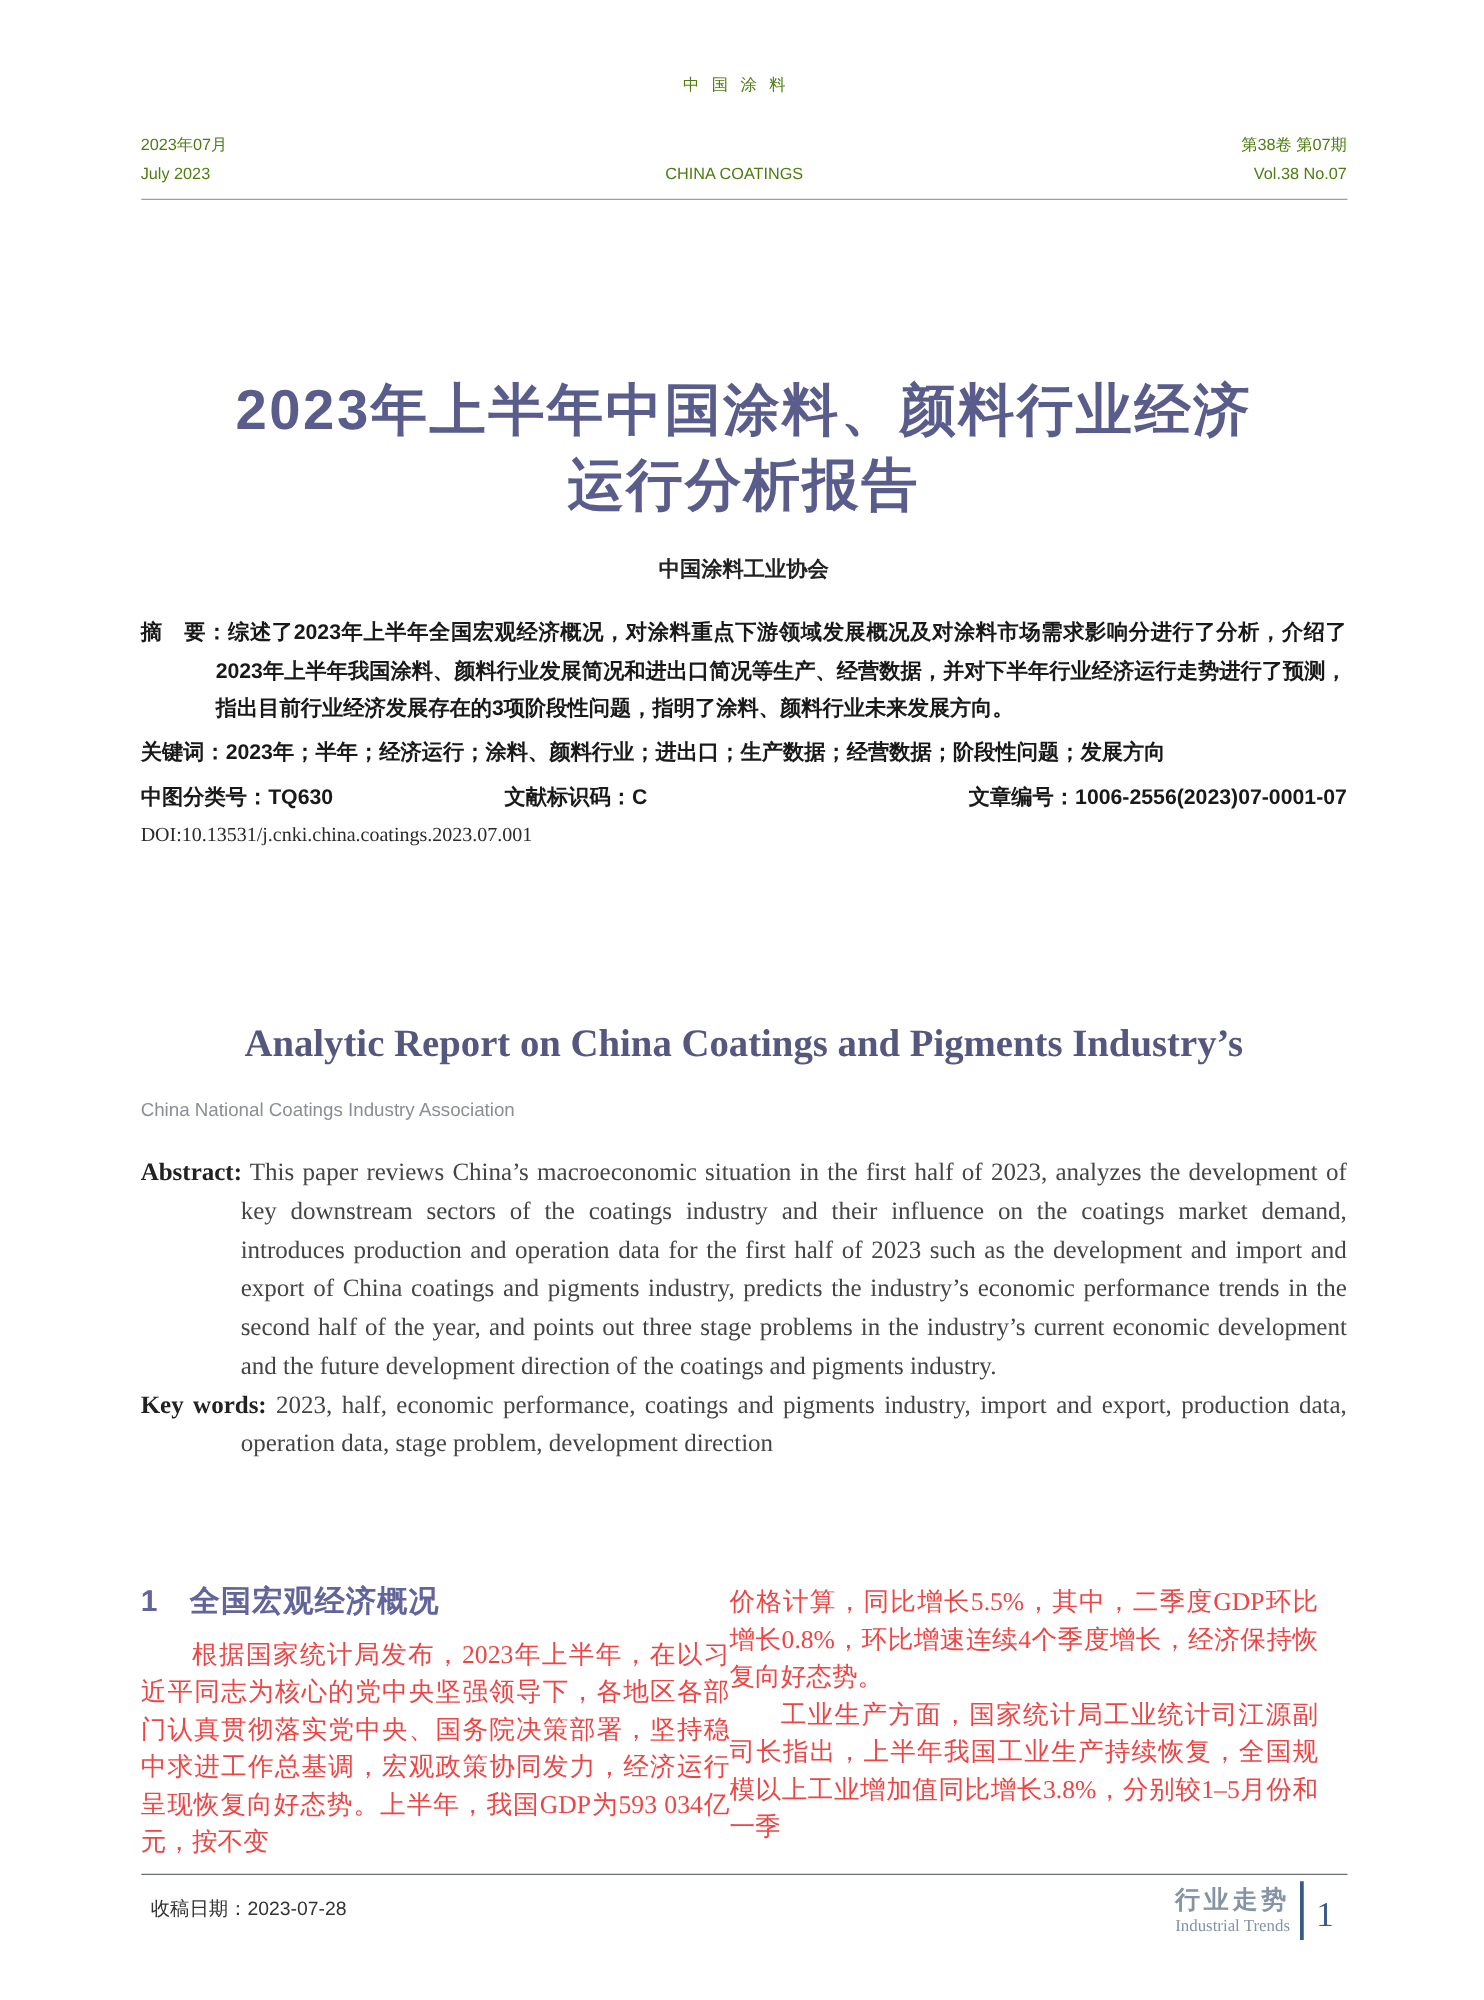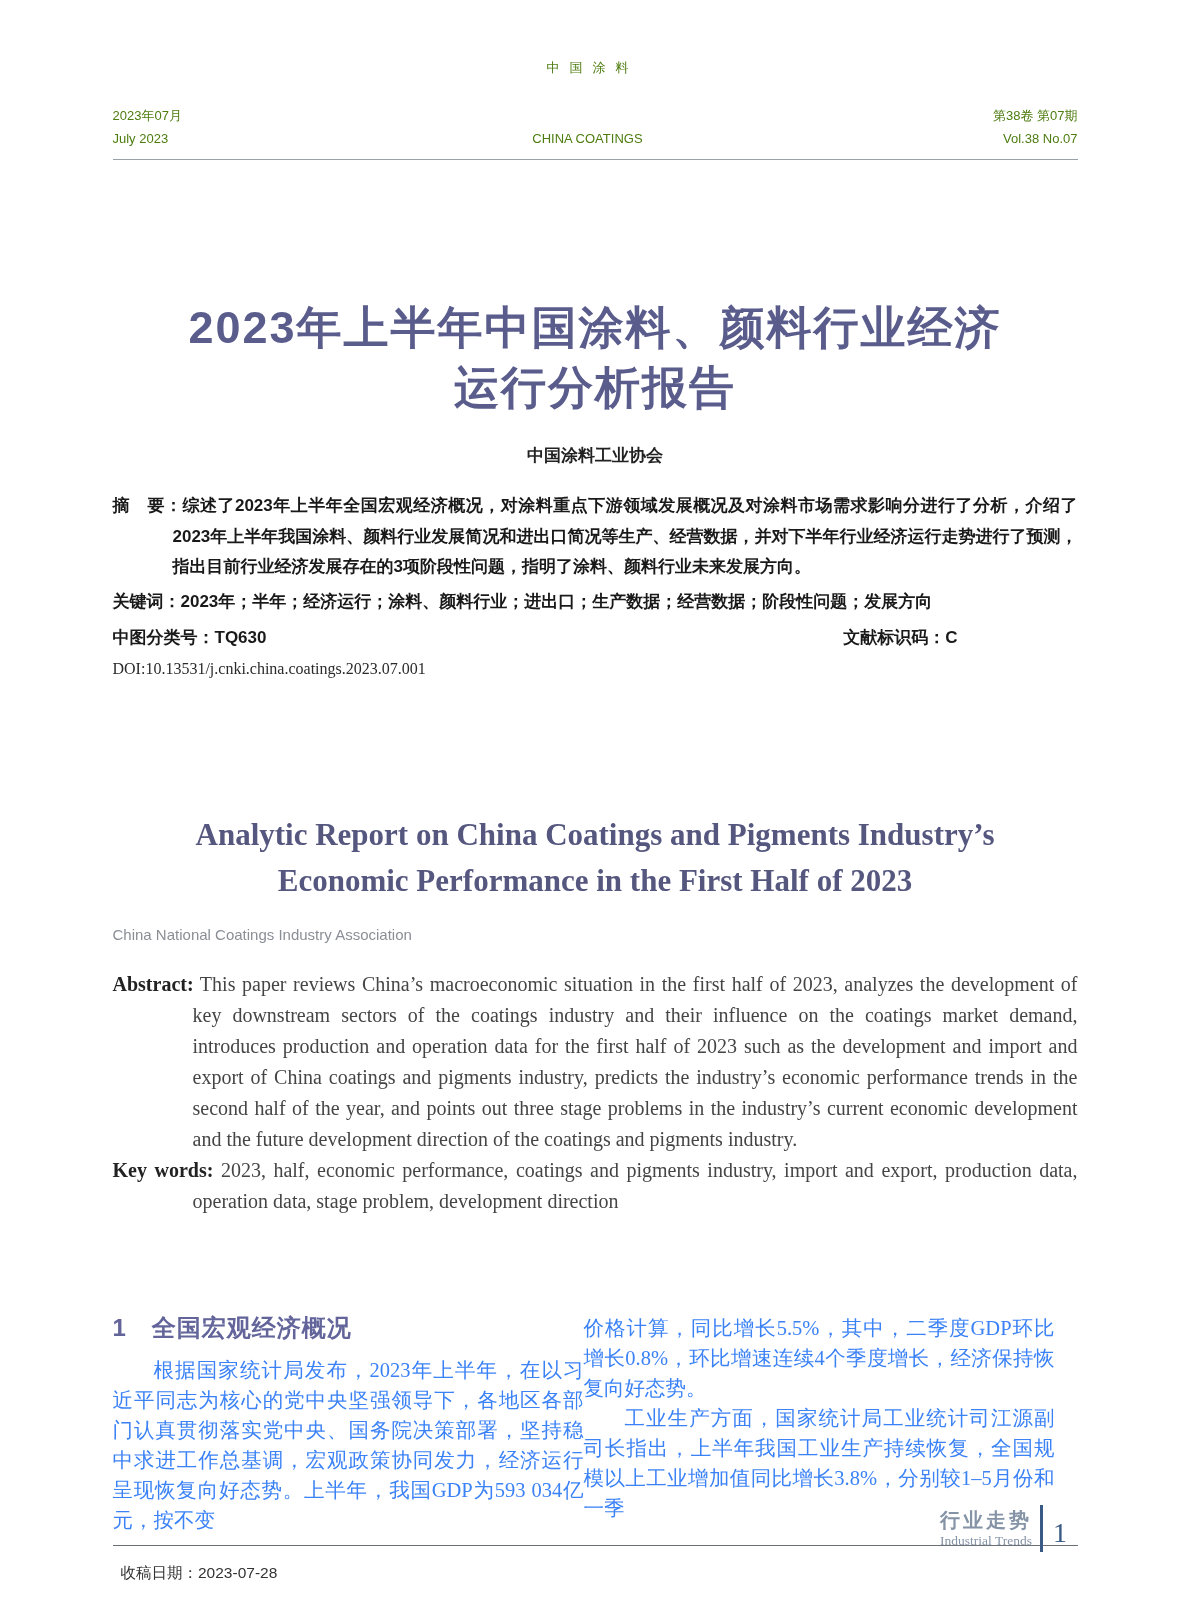--- a/index.html
+++ b/index.html
@@ -110,21 +110,21 @@
     font-weight: 700;
     font-size: 24px;
     line-height: 30px;
     margin-bottom: 12px;
     letter-spacing: 1px;
   }
   .sec-heading .num { margin-right: 26px; letter-spacing: 0; }
   .body-par {
     font-family: "Liberation Serif", "DejaVu Serif", serif;
     font-size: 20.5px; line-height: 30px;
-    color: #3b82f6;
+    color: #ef4444;
     text-align: justify;
   }
   .indent { text-indent: 2em; }
 
   
   .footnote-rule {
     border-top: 1.5px solid #6b7077;
     margin-top: 10px;
     padding-top: 17px;
   }
@@ -188,27 +188,27 @@
 
   <div class="zh-author">中国涂料工业协会</div>
 
   <p class="zh-abstract"><span class="lbl">摘　要：</span><span>综述了2023年上半年全国宏观经济概况，对涂料重点下游领域发展概况及对涂料市场需求影响分进行了分析，介绍了2023年上半年我国涂料、颜料行业发展简况和进出口简况等生产、经营数据，并对下半年行业经济运行走势进行了预测，指出目前行业经济发展存在的3项阶段性问题，指明了涂料、颜料行业未来发展方向。</span></p>
 
   <p class="zh-keywords"><span class="lbl">关键词：</span><span>2023年；半年；经济运行；涂料、颜料行业；进出口；生产数据；经营数据；阶段性问题；发展方向</span></p>
 
   <div class="zh-meta">
     <span><span>中图分类号：</span><span>TQ630</span></span>
     <span style="margin-right:120px"><span>文献标识码：</span><span>C</span></span>
+    <span><span>文章编号：</span><span>1006-2556(2023)07-0001-07</span></span>
   </div>
 
   <div class="doi-line">DOI:10.13531/j.cnki.china.coatings.2023.07.001</div>
 
   <h2 class="en-title">
     <span style="display:block">Analytic Report on China Coatings and Pigments Industry’s</span>
-    <span style="display:block">Economic Performance in the First Half of 2023</span>
   </h2>
 
   <div class="en-author">China National Coatings Industry Association</div>
 
   <p class="en-abstract"><span class="lbl">Abstract:</span><span> This paper reviews China’s macroeconomic situation in the first half of 2023, analyzes the development of key downstream sectors of the coatings industry and their influence on the coatings market demand, introduces production and operation data for the first half of 2023 such as the development and import and export of China coatings and pigments industry, predicts the industry’s economic performance trends in the second half of the year, and points out three stage problems in the industry’s current economic development and the future development direction of the coatings and pigments industry.</span></p>
 
   <p class="en-keywords"><span class="lbl">Key words:</span><span> 2023, half, economic performance, coatings and pigments industry, import and export, production data, operation data, stage problem, development direction</span></p>
 
   <div class="section-area">
     <div class="cols">

